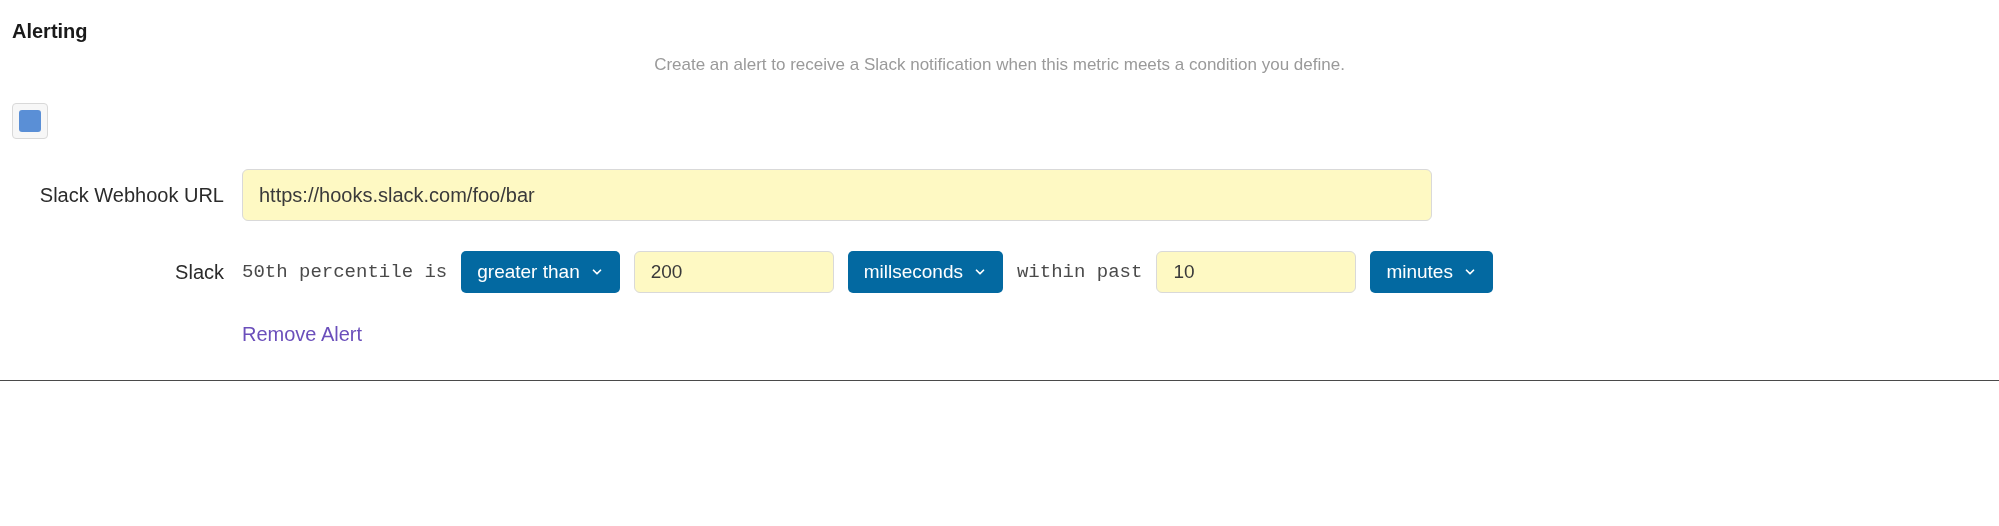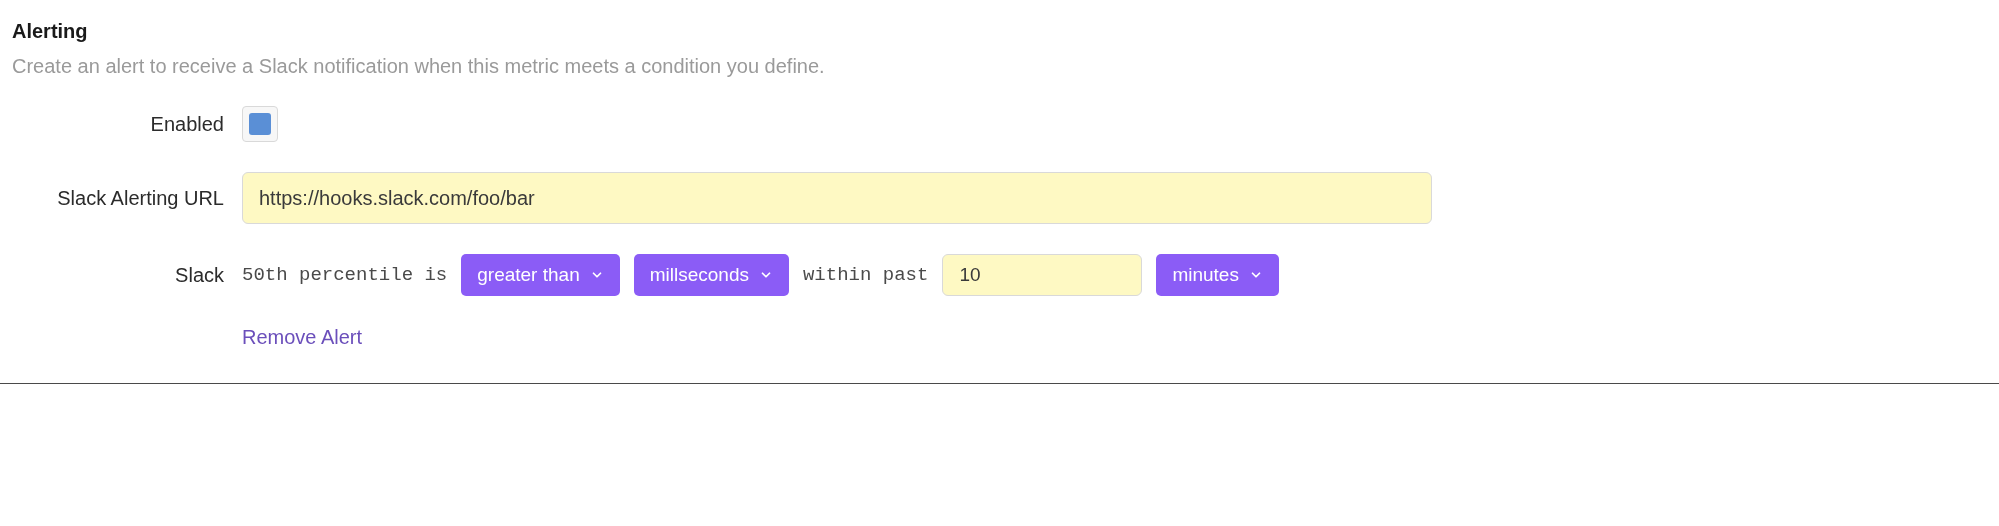--- a/index.html
+++ b/index.html
@@ -17,22 +17,23 @@
     min-width: 1999px;
   }
   .section-title {
     font-weight: 600;
     font-size: 20px;
     color: #1a1a1a;
     margin-bottom: 12px;
   }
   .section-desc {
     color: #9a9a9a;
-    font-size: 20px;
+    font-size: 17px;
     margin-bottom: 28px;
+    text-align: center;
   }
   .row {
     display: flex;
     align-items: center;
     margin-bottom: 30px;
   }
   .label-col {
     width: 230px;
     text-align: right;
     padding-right: 18px;
@@ -85,21 +86,21 @@
     color: #4a4a4a;
     font-size: 19px;
     white-space: nowrap;
     font-family: Liberation Mono, monospace;
   }
   .select-btn {
     height: 42px;
     padding: 0 16px;
     border: none;
     border-radius: 5px;
-    background: #8b5cf6;
+    background: #0369a1;
     color: #fff;
     font-size: 19px;
     display: inline-flex;
     align-items: center;
     gap: 10px;
     cursor: pointer;
   }
   .chevron {
     display: inline-flex;
   }
@@ -112,49 +113,49 @@
 </style>
 </head>
 <body>
 
 <div class="wrap">
 
   <div class="section-title">Alerting</div>
   <div class="section-desc">Create an alert to receive a Slack notification when this metric meets a condition you define.</div>
 
   <div class="row">
-    <div class="label-col">Enabled</div>
     <div class="ctrl-col">
       <div class="checkbox-outer">
         <div class="checkbox-inner"></div>
       </div>
     </div>
   </div>
 
   <div class="row">
-    <div class="label-col">Slack Alerting URL</div>
+    <div class="label-col">Slack Webhook URL</div>
     <div class="ctrl-col">
       <input type="text" class="text-input wide" value="https://hooks.slack.com/foo/bar" style="">
     </div>
   </div>
 
   <div class="row">
     <div class="label-col">Slack</div>
     <div class="ctrl-col">
       <span class="rule-text">50th percentile is</span>
 
       <button class="select-btn">
         <span>greater than</span>
         <span class="chevron">
           <svg width="14" height="14" viewBox="0 0 24 24" fill="none" stroke="#ffffff" stroke-width="3" stroke-linecap="round" stroke-linejoin="round">
               <polyline points="6 9 12 15 18 9"></polyline>
             </svg>
         </span>
       </button>
 
+      <input type="text" class="text-input small" value="200" style="">
 
       <button class="select-btn">
         <span>millseconds</span>
         <span class="chevron">
           <svg width="14" height="14" viewBox="0 0 24 24" fill="none" stroke="#ffffff" stroke-width="3" stroke-linecap="round" stroke-linejoin="round">
               <polyline points="6 9 12 15 18 9"></polyline>
             </svg>
         </span>
       </button>
 

